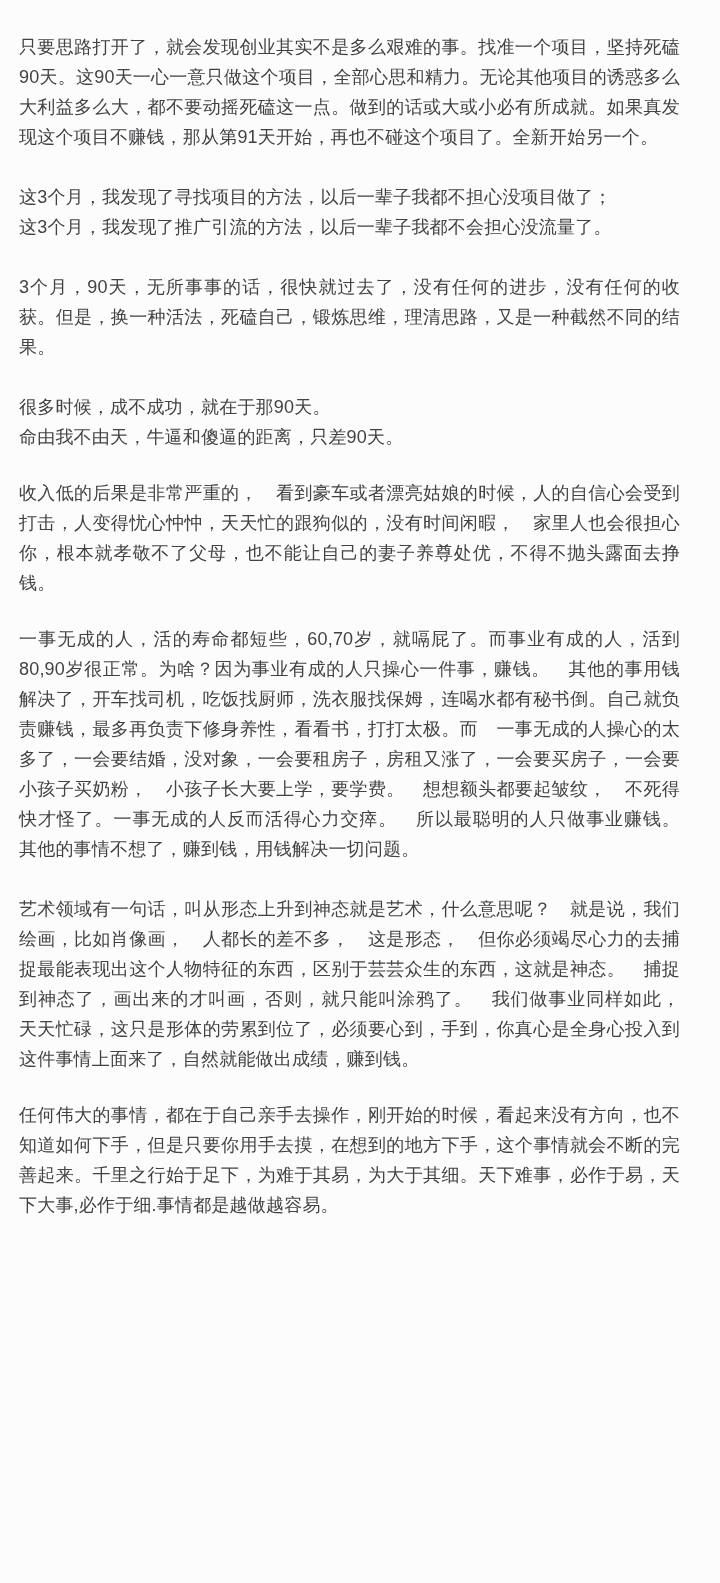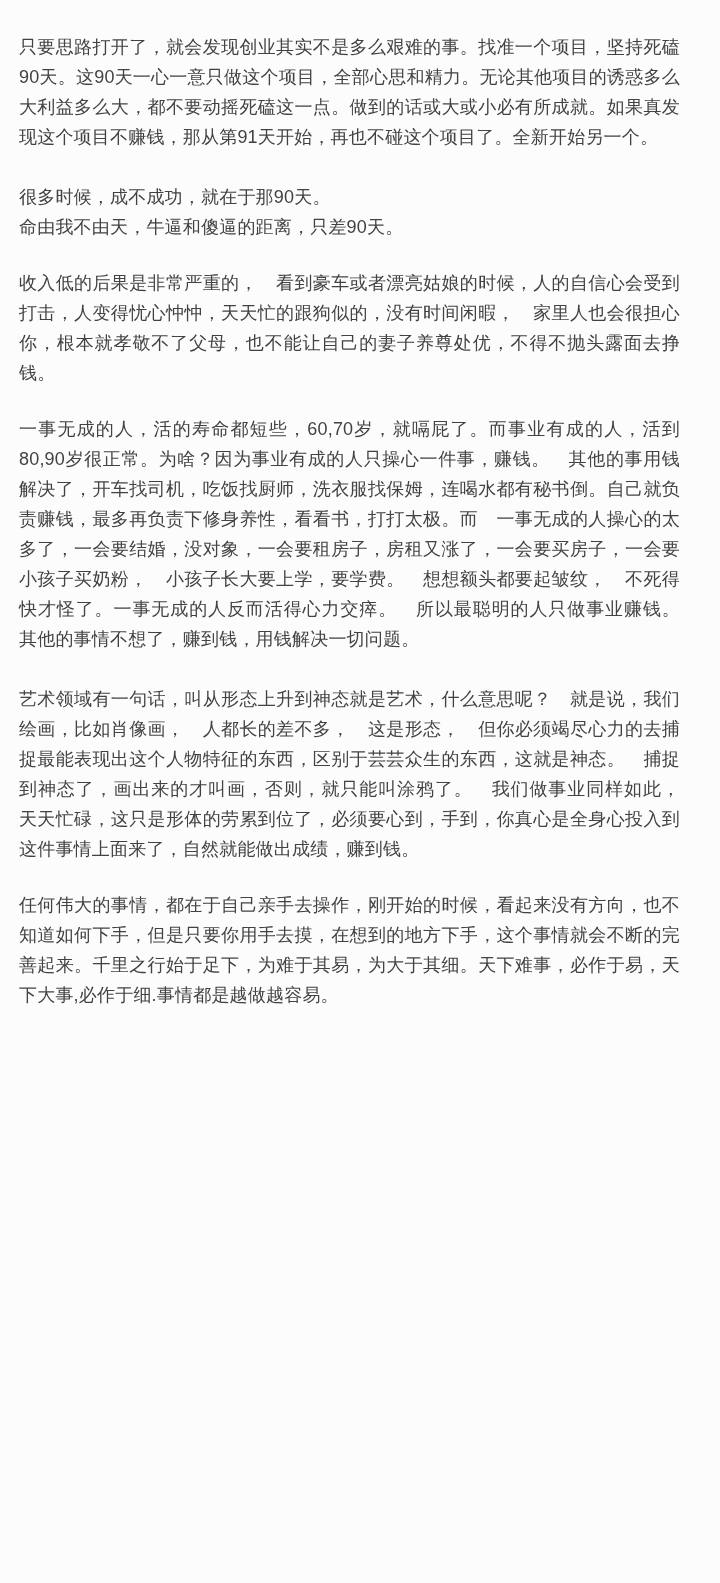--- a/index.html
+++ b/index.html
@@ -33,20 +33,23 @@
   .article p.gap-lg {
     margin-top: 26px;
   }
 </style>
 </head>
 <body>
 
 <div class="page">
   <div class="article">
     <p>只要思路打开了，就会发现创业其实不是多么艰难的事。找准一个项目，坚持死磕90天。这90天一心一意只做这个项目，全部心思和精力。无论其他项目的诱惑多么大利益多么大，都不要动摇死磕这一点。做到的话或大或小必有所成就。如果真发现这个项目不赚钱，那从第91天开始，再也不碰这个项目了。全新开始另一个。</p>
+    <p>这3个月，我发现了寻找项目的方法，以后一辈子我都不担心没项目做了；
+这3个月，我发现了推广引流的方法，以后一辈子我都不会担心没流量了。</p>
+    <p>3个月，90天，无所事事的话，很快就过去了，没有任何的进步，没有任何的收获。但是，换一种活法，死磕自己，锻炼思维，理清思路，又是一种截然不同的结果。</p>
     <p>很多时候，成不成功，就在于那90天。
 命由我不由天，牛逼和傻逼的距离，只差90天。</p>
     <p class="gap-lg">收入低的后果是非常严重的，　看到豪车或者漂亮姑娘的时候，人的自信心会受到打击，人变得忧心忡忡，天天忙的跟狗似的，没有时间闲暇，　家里人也会很担心你，根本就孝敬不了父母，也不能让自己的妻子养尊处优，不得不抛头露面去挣钱。</p>
     <p class="gap-lg">一事无成的人，活的寿命都短些，60,70岁，就嗝屁了。而事业有成的人，活到80,90岁很正常。为啥？因为事业有成的人只操心一件事，赚钱。　其他的事用钱解决了，开车找司机，吃饭找厨师，洗衣服找保姆，连喝水都有秘书倒。自己就负责赚钱，最多再负责下修身养性，看看书，打打太极。而　一事无成的人操心的太多了，一会要结婚，没对象，一会要租房子，房租又涨了，一会要买房子，一会要小孩子买奶粉，　小孩子长大要上学，要学费。　想想额头都要起皱纹，　不死得快才怪了。一事无成的人反而活得心力交瘁。　所以最聪明的人只做事业赚钱。　其他的事情不想了，赚到钱，用钱解决一切问题。</p>
     <p>艺术领域有一句话，叫从形态上升到神态就是艺术，什么意思呢？　就是说，我们绘画，比如肖像画，　人都长的差不多，　这是形态，　但你必须竭尽心力的去捕捉最能表现出这个人物特征的东西，区别于芸芸众生的东西，这就是神态。　捕捉到神态了，画出来的才叫画，否则，就只能叫涂鸦了。　我们做事业同样如此，　天天忙碌，这只是形体的劳累到位了，必须要心到，手到，你真心是全身心投入到这件事情上面来了，自然就能做出成绩，赚到钱。</p>
     <p class="gap-lg">任何伟大的事情，都在于自己亲手去操作，刚开始的时候，看起来没有方向，也不知道如何下手，但是只要你用手去摸，在想到的地方下手，这个事情就会不断的完善起来。千里之行始于足下，为难于其易，为大于其细。天下难事，必作于易，天下大事,必作于细.事情都是越做越容易。</p>
   </div>
 
 </div>
 

